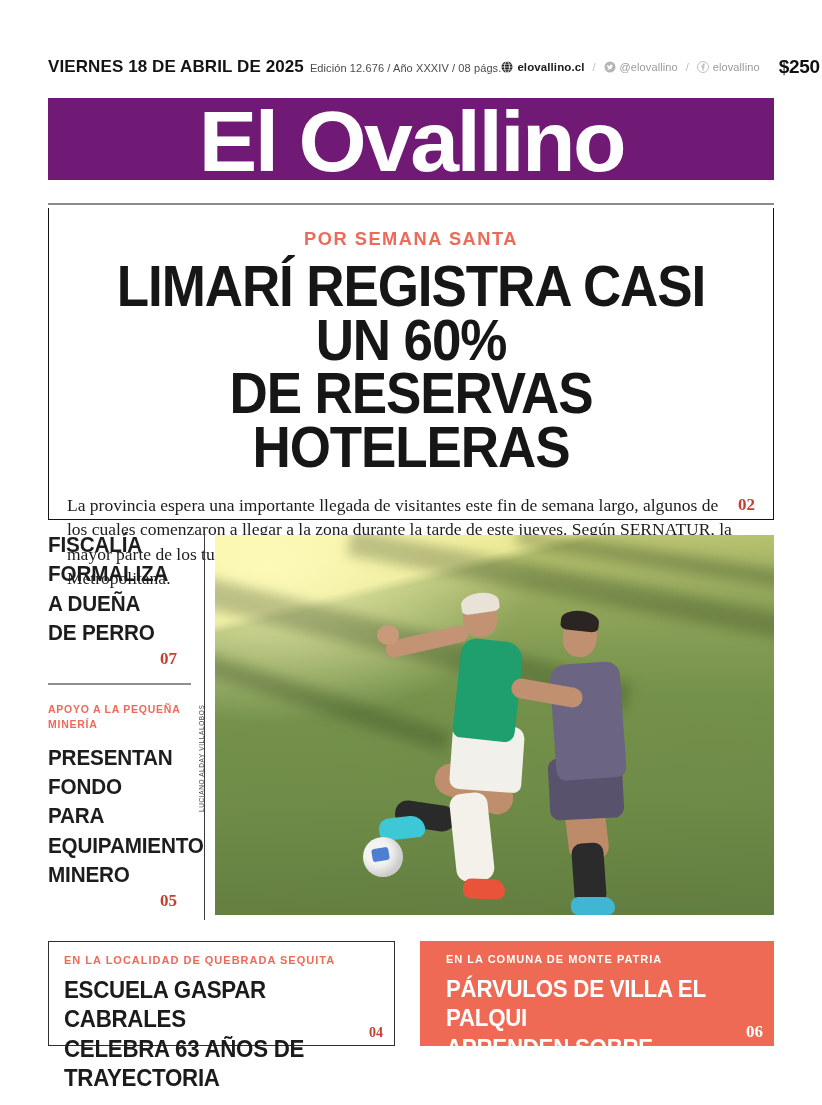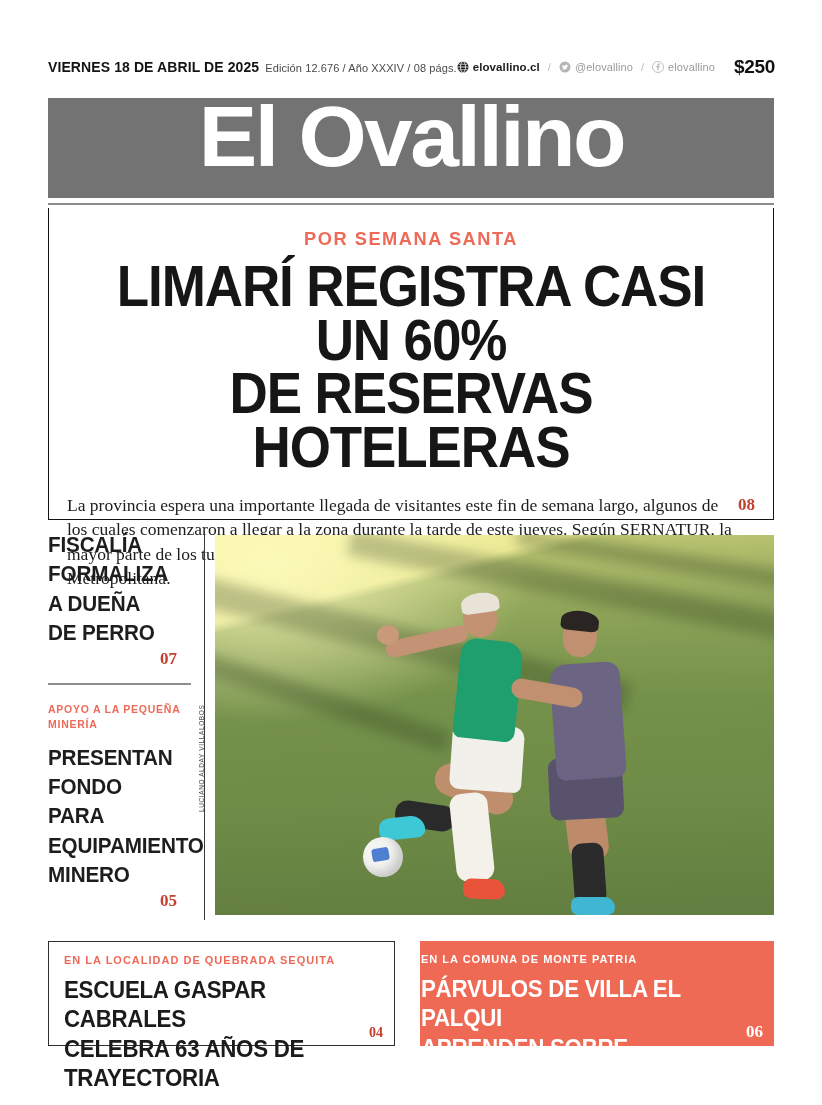--- a/index.html
+++ b/index.html
@@ -13,39 +13,39 @@
 
   .page { position:relative; width:822px; height:1105px; background:#fff; overflow:hidden; }
 
   
   .topbar {
     position:absolute; left:48px; top:56px; width:726px; height:22px;
     display:flex; align-items:center; justify-content:space-between;
   }
   .topbar-left { display:flex; align-items:baseline; gap:6px; white-space:nowrap; }
   .date-text {
-    font-size:14px; font-weight:bold; letter-spacing:.1px; color:#141414;
+    font-size:17px; font-weight:bold; letter-spacing:.1px; color:#141414;
   }
   .edition-text { font-size:11px; color:#4a4a4a; letter-spacing:.1px; }
 
   .topbar-right { display:flex; align-items:center; gap:7px; white-space:nowrap; }
   .soc { display:flex; align-items:center; gap:4px; }
   .soc-label { font-size:11px; color:#9a9a9a; letter-spacing:.1px; }
   .soc-label.strong { font-size:11.5px; color:#1b1b1b; font-weight:bold; }
   .soc-sep { font-size:11px; color:#bdbdbd; padding:0 1px; }
   .ico { width:12px; height:12px; display:inline-block; flex:none; }
   .ico svg { display:block; width:12px; height:12px; }
   .price {
     font-size:19px; font-weight:bold; color:#111; letter-spacing:-.3px; margin-left:12px;
   }
 
   
   .masthead {
-    position:absolute; left:48px; top:98px; width:726px; height:100px;
-    background:#737373; display:flex; align-items:flex-start; justify-content:center;
+    position:absolute; left:48px; top:98px; width:726px; height:82px;
+    background:#701a75; display:flex; align-items:flex-end; justify-content:center;
   }
   .masthead-title {
     font-family:"Liberation Sans", sans-serif;
     font-weight:bold; font-size:86px; line-height:.9; color:#ffffff;
     letter-spacing:-2.5px; transform:scaleX(1.02);
   }
   .rule-grey {
     position:absolute; left:48px; top:203px; width:726px; height:2px; background:#8c8c8c;
   }
 
@@ -235,21 +235,21 @@
     font-size:17px; padding-left:10px;
   }
 
   
   .bottom-left {
     position:absolute; left:48px; top:941px; width:347px; height:105px;
     border:1.2px solid #2e2e2e; background:#fff; padding:12px 14px 0 15px;
   }
   .bottom-right {
     position:absolute; left:420px; top:941px; width:354px; height:105px;
-    background:#ef6a55; padding:12px 14px 0 1px;
+    background:#ef6a55; padding:12px 14px 0 26px;
   }
   .bl-kicker {
     color:#ee6a58; font-weight:bold; font-size:11px; letter-spacing:1px;
     text-transform:uppercase; font-family:"Liberation Sans", sans-serif;
   }
   .br-kicker {
     color:#ffffff; font-weight:bold; font-size:11px; letter-spacing:1px;
     text-transform:uppercase; font-family:"Liberation Sans", sans-serif;
   }
   .bl-title {
@@ -329,21 +329,21 @@
   </div>
   <div class="rule-grey"></div>
 
   <div class="mainbox">
     <div class="kicker-main">POR SEMANA SANTA</div>
     <div class="headline">
       <span class="l1">LIMARÍ REGISTRA CASI UN 60%</span>
       <span class="l2">DE RESERVAS HOTELERAS</span>
     </div>
     <div class="lede">
-      <span class="pg-ref lede-pg">08</span>
+      <span class="pg-ref lede-pg">02</span>
       <span>La provincia espera una importante llegada de visitantes este fin de semana largo, algunos de los cuales comenzaron a llegar a la zona durante la tarde de este jueves. Según SERNATUR, la mayor parte de los turistas provienen principalmente de la misma región o bien, desde la Región Metropolitana.</span>
     </div>
   </div>
 
   <div class="sidebar">
 
     <div class="side-story">
       <div class="side-title">
         <div>FISCALÍA</div>
         <div>FORMALIZA</div>

